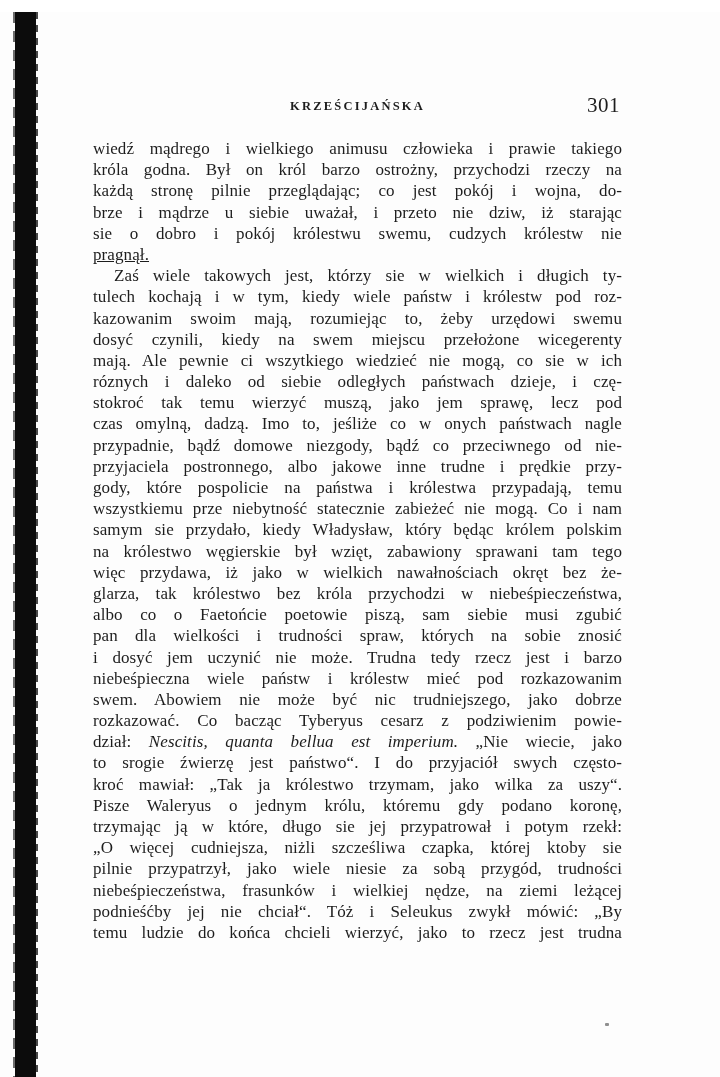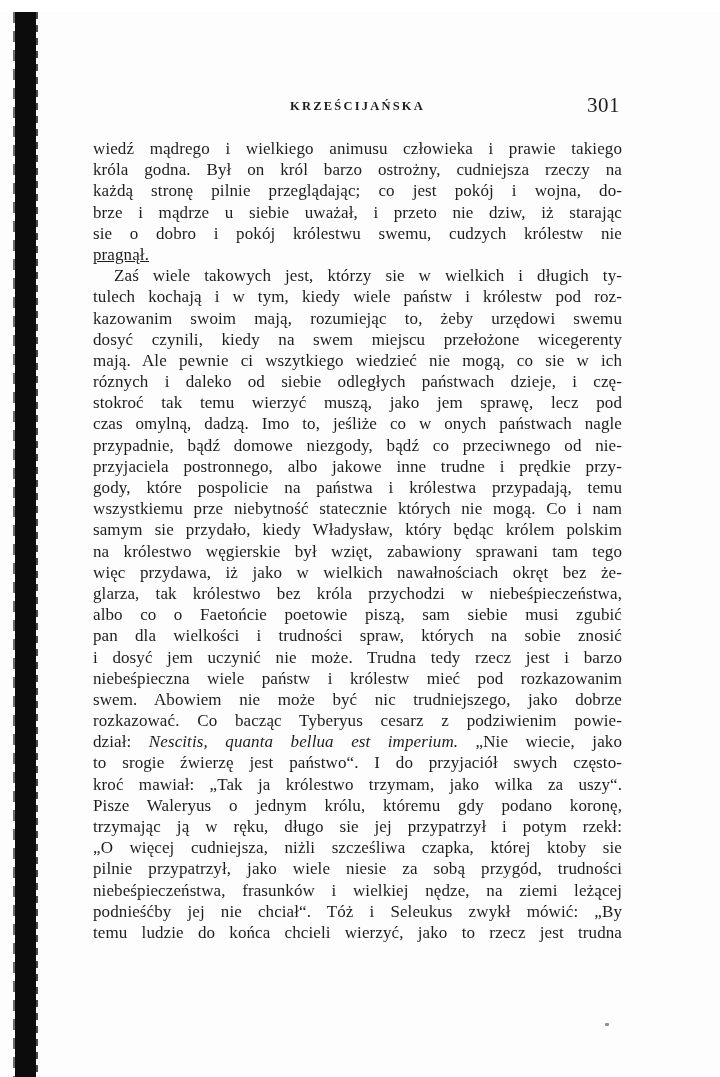--- a/index.html
+++ b/index.html
@@ -94,52 +94,52 @@
 <div class="page">
   <div class="scan-bar"></div>
 
   <div class="header">
     <span class="running-title">KRZEŚCIJAŃSKA</span>
     <span class="page-number">301</span>
   </div>
 
   <div class="body-text" id="body-text">
       <div class="line"><span>wiedź mądrego i wielkiego animusu człowieka i prawie takiego</span></div>
-      <div class="line"><span>króla godna.  Był on król barzo ostrożny, cudniejsza rzeczy na</span></div>
+      <div class="line"><span>króla godna.  Był on król barzo ostrożny, przychodzi rzeczy na</span></div>
       <div class="line"><span>każdą stronę pilnie przeglądając;  co jest pokój i wojna, do-</span></div>
       <div class="line"><span>brze i mądrze u siebie uważał, i przeto nie dziw, iż starając</span></div>
       <div class="line"><span>sie o dobro i pokój królestwu swemu, cudzych królestw nie</span></div>
       <div class="line left"><span>pragnął.</span></div>
       <div class="line indent"><span>Zaś wiele takowych jest, którzy sie w wielkich i długich ty-</span></div>
       <div class="line"><span>tulech kochają i w tym, kiedy wiele państw i królestw pod roz-</span></div>
       <div class="line"><span>kazowanim swoim mają, rozumiejąc to, żeby urzędowi swemu</span></div>
       <div class="line"><span>dosyć czynili, kiedy na swem miejscu przełożone wicegerenty</span></div>
       <div class="line"><span>mają. Ale pewnie ci wszytkiego wiedzieć nie mogą, co sie w ich</span></div>
       <div class="line"><span>róznych i daleko od siebie odległych państwach dzieje, i czę-</span></div>
       <div class="line"><span>stokroć tak temu wierzyć muszą, jako jem sprawę, lecz pod</span></div>
       <div class="line"><span>czas omylną, dadzą. Imo to, jeśliże co w onych państwach nagle</span></div>
       <div class="line"><span>przypadnie, bądź domowe niezgody, bądź co przeciwnego od nie-</span></div>
       <div class="line"><span>przyjaciela postronnego, albo jakowe inne trudne i prędkie przy-</span></div>
       <div class="line"><span>gody, które pospolicie na państwa i królestwa przypadają, temu</span></div>
-      <div class="line"><span>wszystkiemu prze niebytność statecznie których nie mogą. Co i nam</span></div>
+      <div class="line"><span>wszystkiemu prze niebytność statecznie zabieżeć nie mogą. Co i nam</span></div>
       <div class="line"><span>samym sie przydało, kiedy Władysław, który będąc królem polskim</span></div>
       <div class="line"><span>na królestwo węgierskie był wzięt, zabawiony sprawani tam tego</span></div>
       <div class="line"><span>więc przydawa, iż jako w wielkich nawałnościach okręt bez że-</span></div>
       <div class="line"><span>glarza, tak królestwo bez króla przychodzi w niebeśpieczeństwa,</span></div>
       <div class="line"><span>albo co o Faetońcie poetowie piszą, sam siebie musi zgubić</span></div>
       <div class="line"><span>pan dla wielkości i trudności spraw, których na sobie znosić</span></div>
       <div class="line"><span>i dosyć jem uczynić nie może.  Trudna tedy rzecz jest i barzo</span></div>
       <div class="line"><span>niebeśpieczna wiele państw i królestw mieć pod rozkazowanim</span></div>
       <div class="line"><span>swem.  Abowiem nie może być nic trudniejszego, jako dobrze</span></div>
       <div class="line"><span>rozkazować.  Co bacząc Tyberyus cesarz z podziwienim powie-</span></div>
       <div class="line"><span>dział: </span><span class="it">Nescitis, quanta bellua est imperium.</span><span>  „Nie wiecie, jako</span></div>
       <div class="line"><span>to srogie źwierzę jest państwo“.  I do przyjaciół swych często-</span></div>
       <div class="line"><span>kroć mawiał:  „Tak ja królestwo trzymam, jako wilka za uszy“.</span></div>
       <div class="line"><span>Pisze Waleryus o jednym królu,  któremu gdy podano koronę,</span></div>
-      <div class="line"><span>trzymając ją w ręku, długo sie jej przypatrzył i potym rzekł:</span></div>
+      <div class="line"><span>trzymając ją w które, długo sie jej przypatrował i potym rzekł:</span></div>
       <div class="line"><span>„O więcej cudniejsza,  niżli szcześliwa czapka,  której ktoby sie</span></div>
       <div class="line"><span>pilnie przypatrzył, jako wiele niesie za sobą przygód, trudności</span></div>
       <div class="line"><span>niebeśpieczeństwa, frasunków i wielkiej nędze, na ziemi leżącej</span></div>
       <div class="line"><span>podnieśćby jej nie chciał“.  Tóż i Seleukus zwykł mówić:  „By</span></div>
       <div class="line"><span>temu ludzie do końca chcieli wierzyć, jako to rzecz jest trudna</span></div>
     </div>
 
   <div class="speck"></div>
 </div>
 

